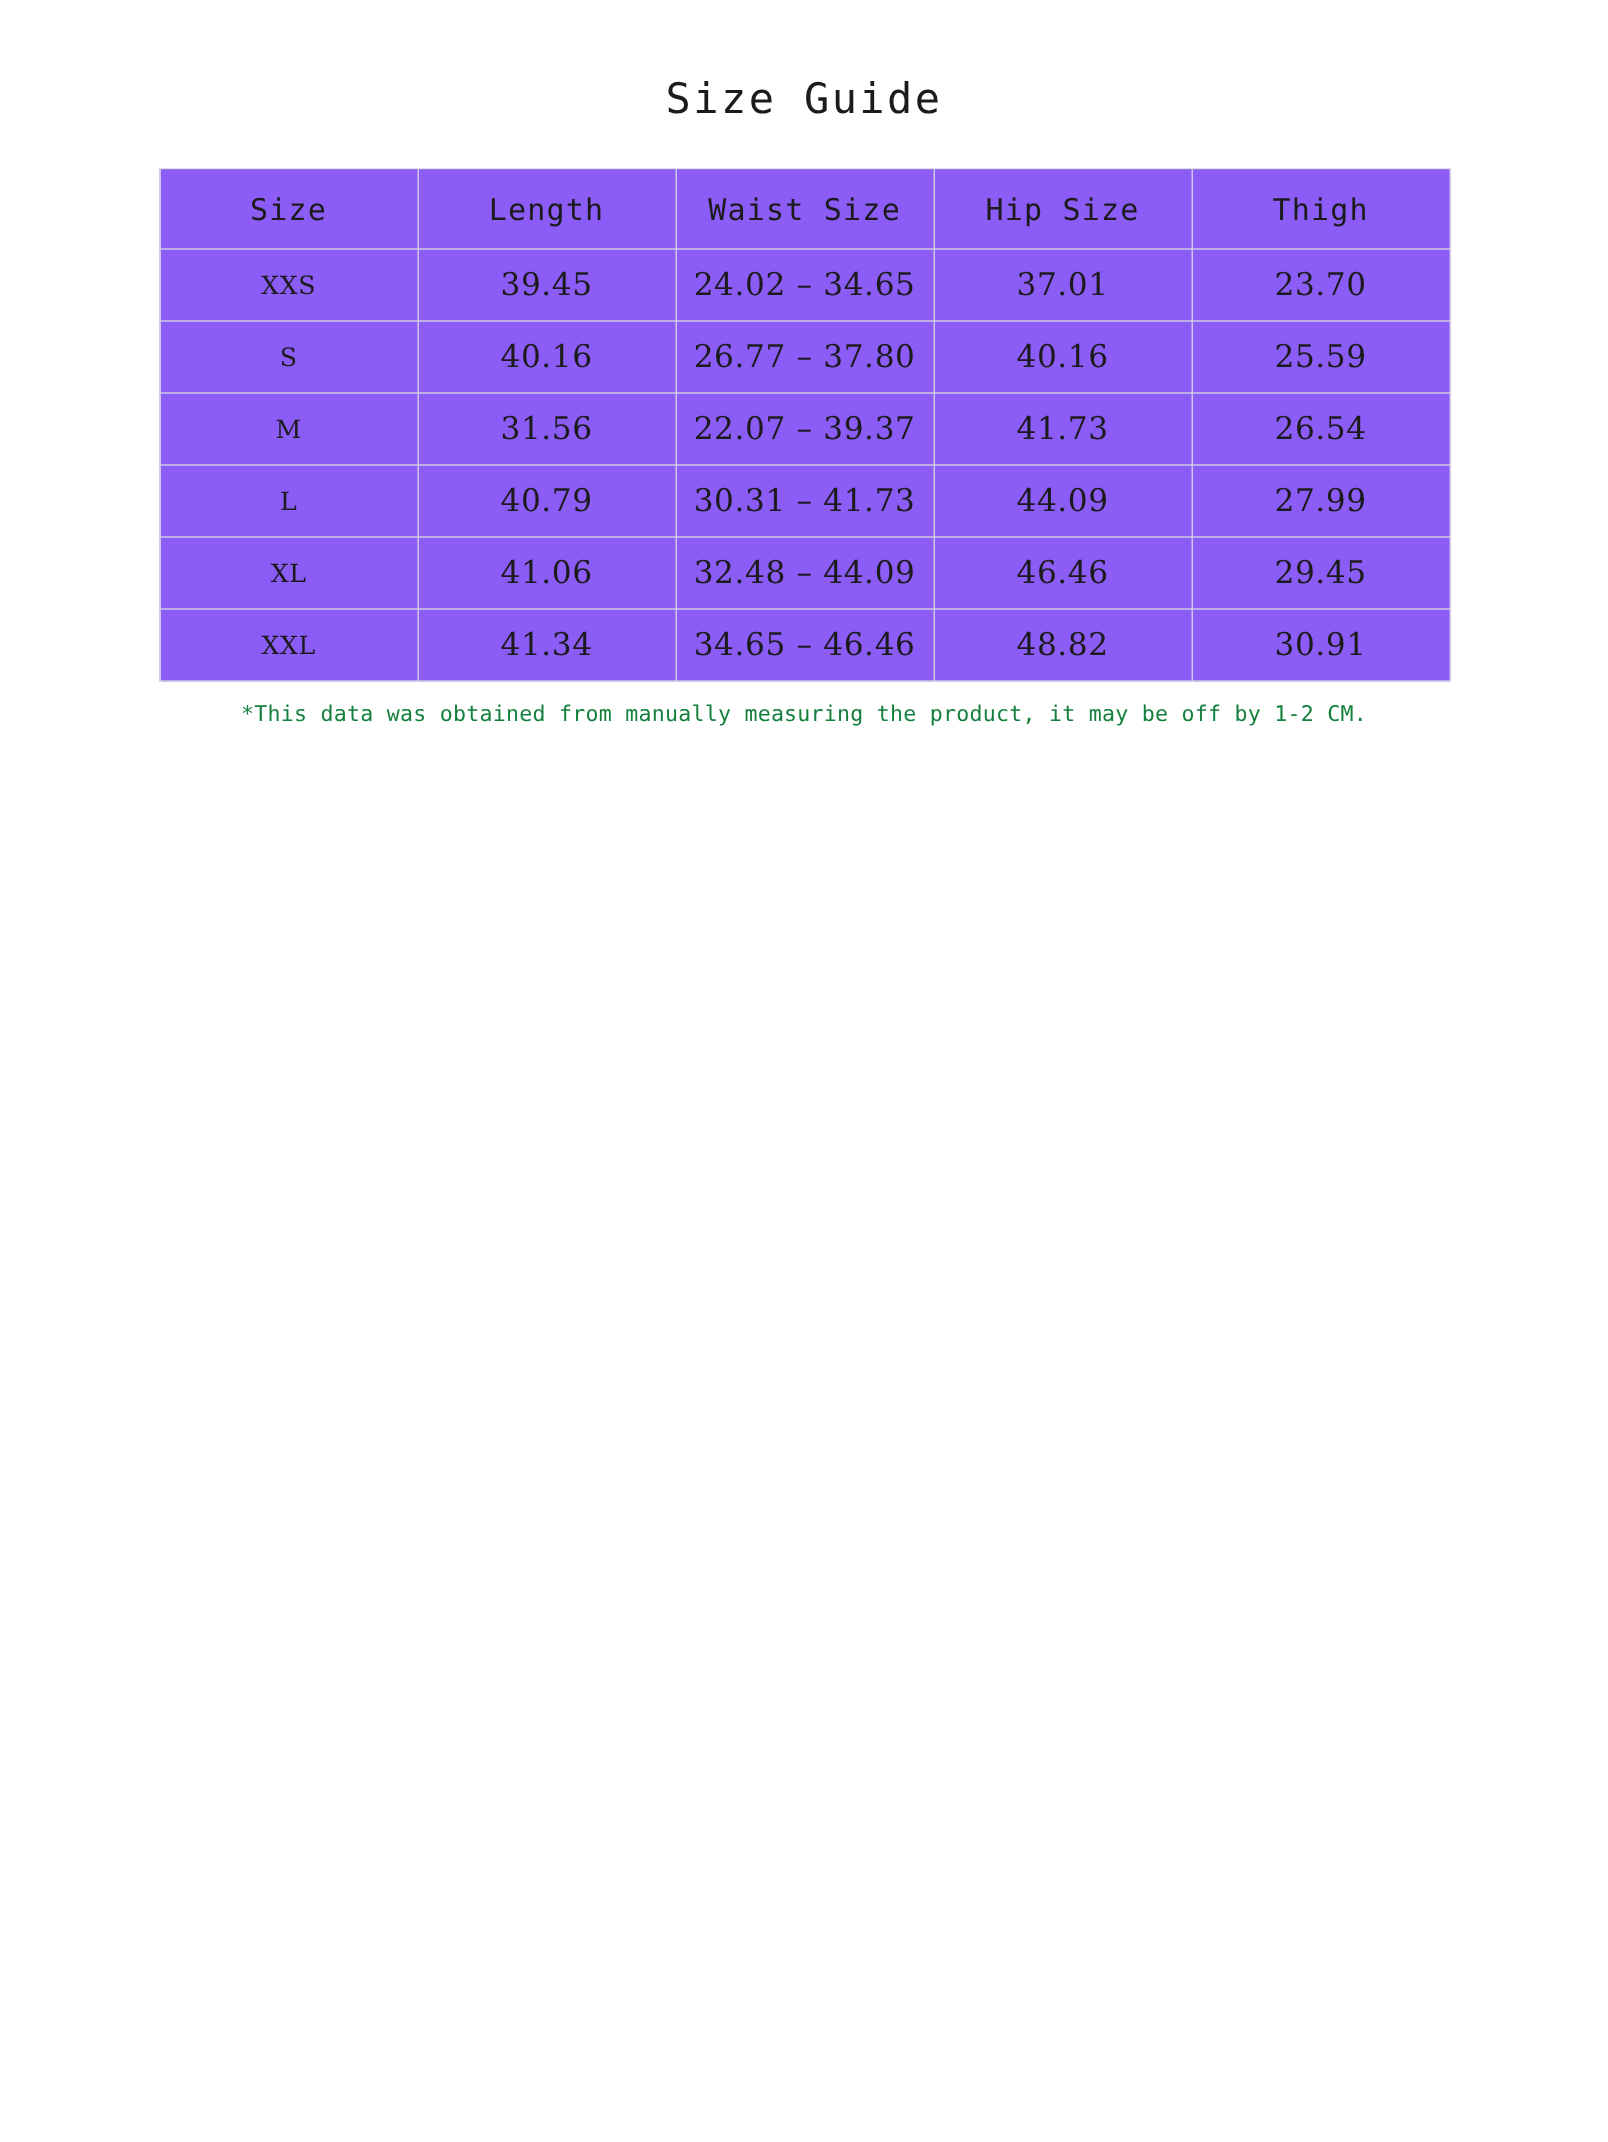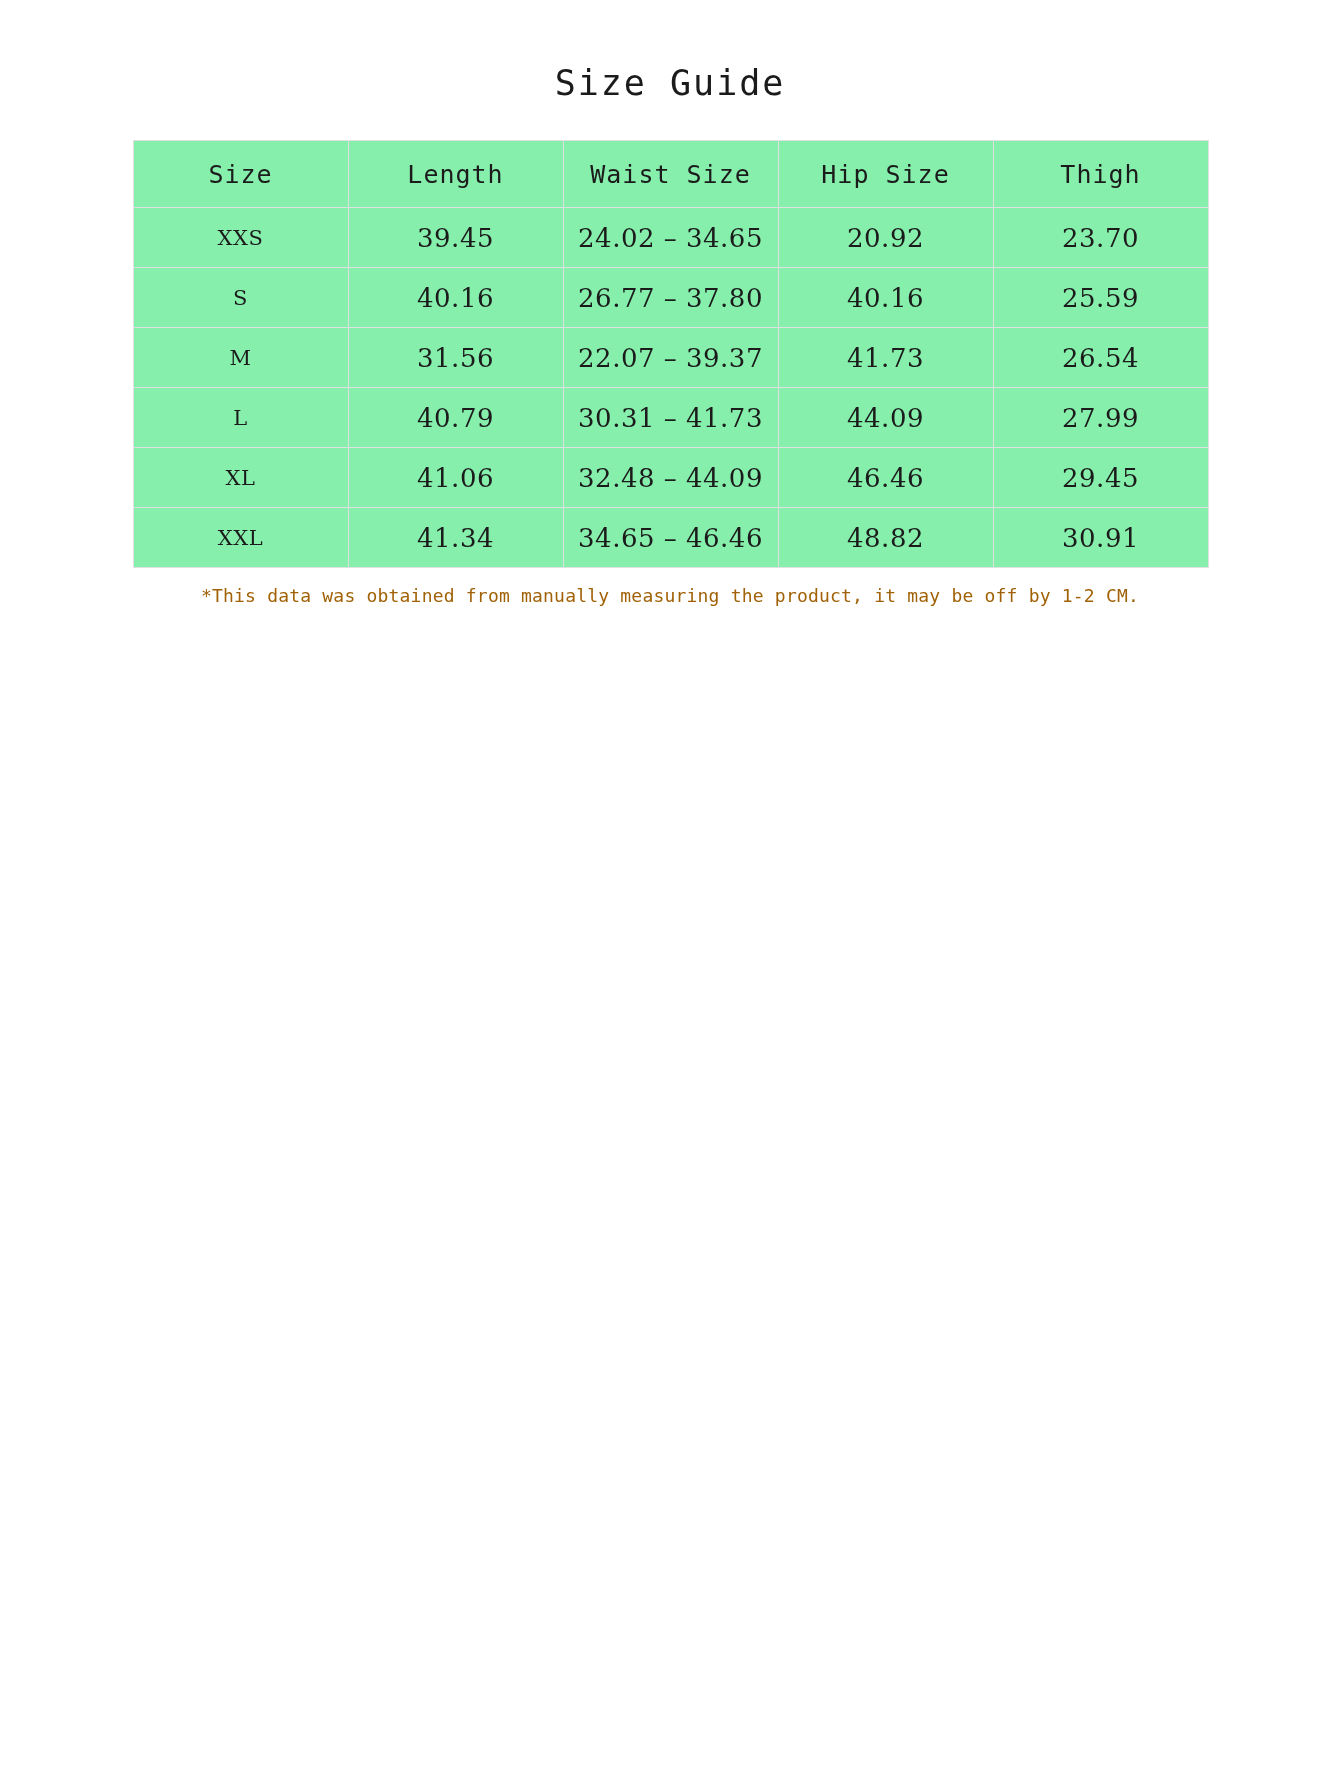--- a/index.html
+++ b/index.html
@@ -33,21 +33,21 @@
   }
   .table-wrap {
     margin: 0 auto;
     margin-top: 36px;
     width: 1075px;
   }
   table.size-table {
     width: 1075px;
     border-collapse: collapse;
     table-layout: fixed;
-    background: #86efac;
+    background: #8b5cf6;
   }
   table.size-table th,
   table.size-table td {
     border: 1px solid #e0e0e0;
     text-align: center;
     vertical-align: middle;
     padding: 0;
     height: 59px;
     color: #1b1b1b;
     font-weight: 400;
@@ -73,21 +73,21 @@
   col.c-hip     { width: 215px; }
   col.c-thigh   { width: 215px; }
   .footnote {
     width: 1075px;
     margin: 0 auto;
     margin-top: 16px;
     text-align: center;
     font-family: "DejaVu Sans Mono", "Liberation Mono", monospace;
     font-size: 18px;
     letter-spacing: 0.2px;
-    color: #a16207;
+    color: #15803d;
     line-height: 1.3;
   }
 </style>
 </head>
 <body>
 
 <div class="page">
 
   <h1 class="title">Size Guide</h1>
 
@@ -107,21 +107,21 @@
           <th>Waist Size</th>
           <th>Hip Size</th>
           <th>Thigh</th>
         </tr>
       </thead>
       <tbody>
         <tr>
           <td class="size-cell">XXS</td>
           <td>39.45</td>
           <td>24.02 – 34.65</td>
-          <td>20.92</td>
+          <td>37.01</td>
           <td>23.70</td>
         </tr>
         <tr>
           <td class="size-cell">S</td>
           <td>40.16</td>
           <td>26.77 – 37.80</td>
           <td>40.16</td>
           <td>25.59</td>
         </tr>
         <tr>

